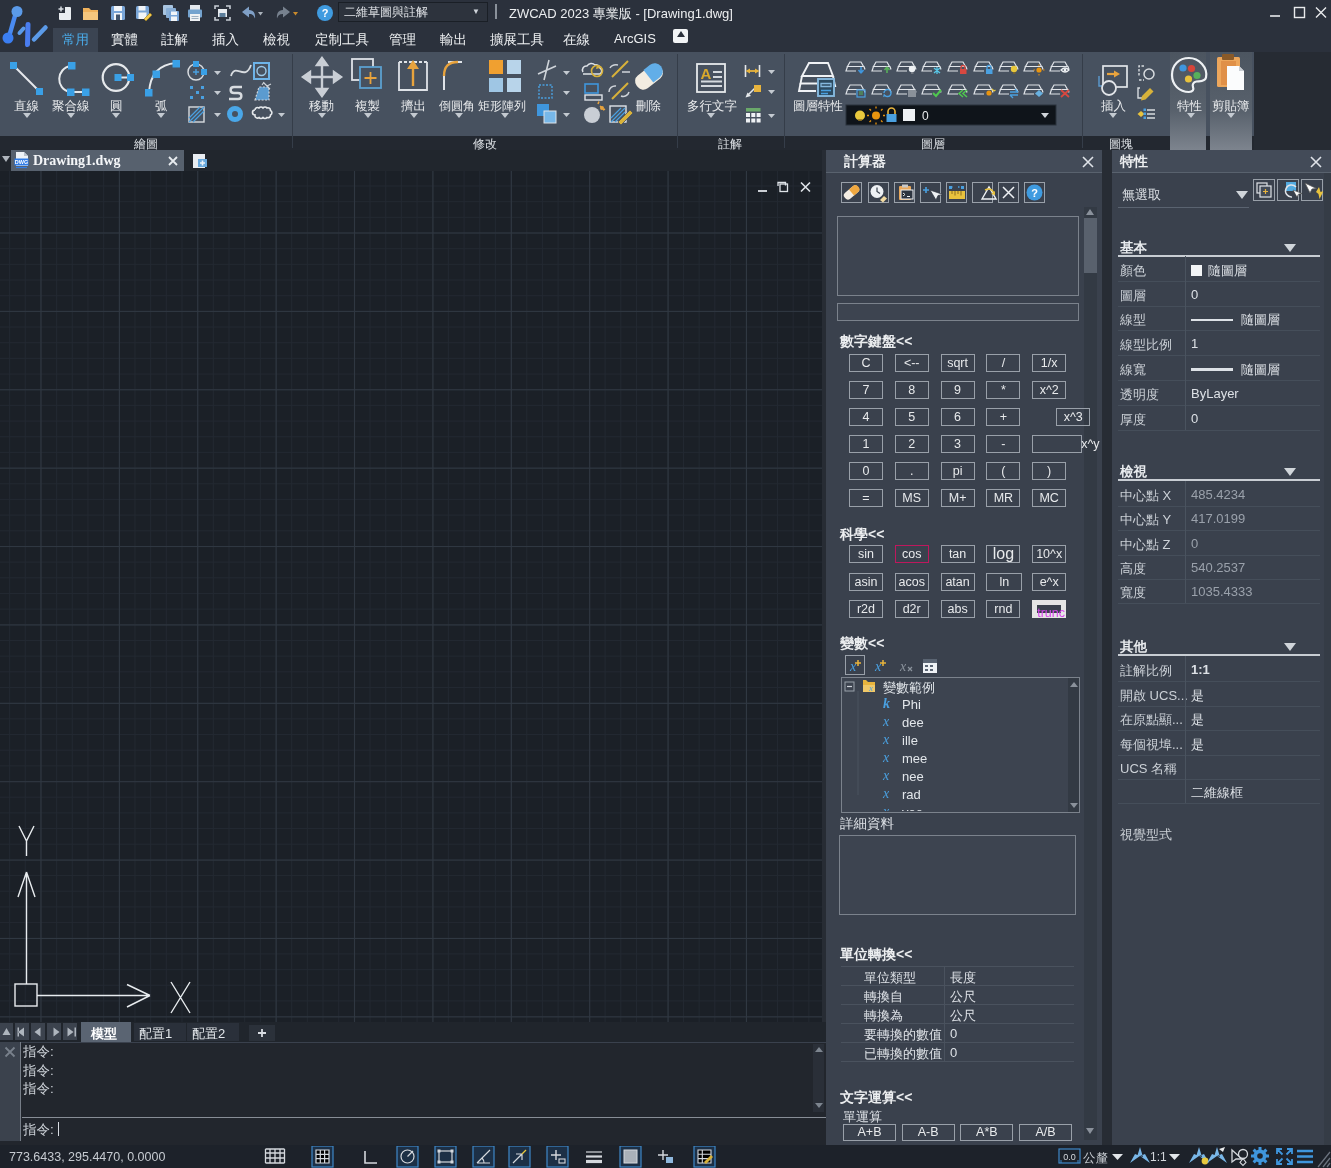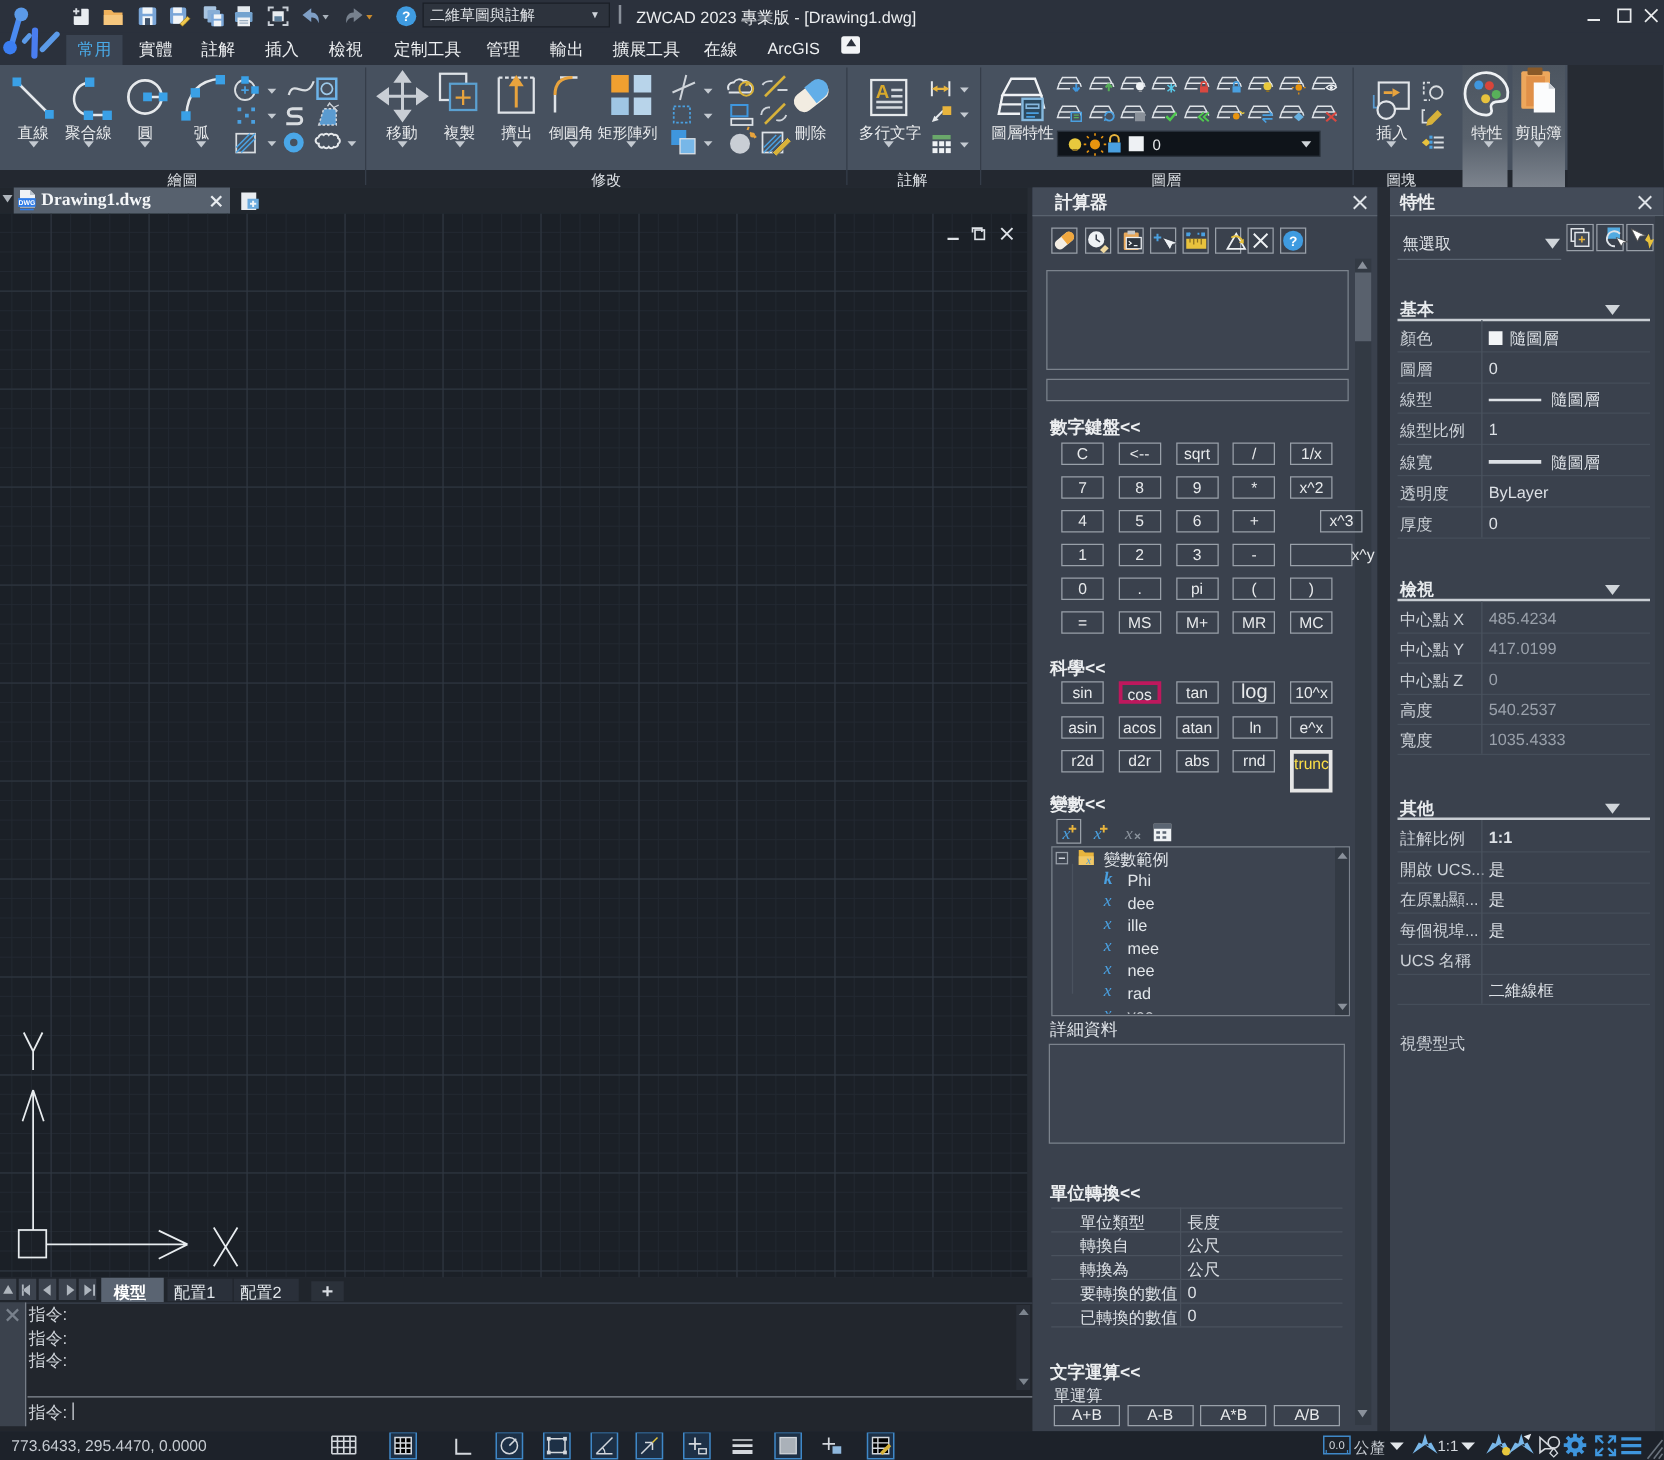--- a/index.html
+++ b/index.html
@@ -639,34 +639,34 @@
 <div class="abs" style="left:940.6px;top:462px;width:34px;height:18px;border:1px solid #99a0a9;color:#e8eaec;font-size:12.5px;text-align:center;line-height:16px;">pi</div>
 <div class="abs" style="left:986.4px;top:462px;width:34px;height:18px;border:1px solid #99a0a9;color:#e8eaec;font-size:12.5px;text-align:center;line-height:16px;">(</div>
 <div class="abs" style="left:1032.2px;top:462px;width:34px;height:18px;border:1px solid #99a0a9;color:#e8eaec;font-size:12.5px;text-align:center;line-height:16px;">)</div>
 <div class="abs" style="left:849px;top:489px;width:34px;height:18px;border:1px solid #99a0a9;color:#e8eaec;font-size:12.5px;text-align:center;line-height:16px;">=</div>
 <div class="abs" style="left:894.7px;top:489px;width:34px;height:18px;border:1px solid #99a0a9;color:#e8eaec;font-size:12.5px;text-align:center;line-height:16px;">MS</div>
 <div class="abs" style="left:940.6px;top:489px;width:34px;height:18px;border:1px solid #99a0a9;color:#e8eaec;font-size:12.5px;text-align:center;line-height:16px;">M+</div>
 <div class="abs" style="left:986.4px;top:489px;width:34px;height:18px;border:1px solid #99a0a9;color:#e8eaec;font-size:12.5px;text-align:center;line-height:16px;">MR</div>
 <div class="abs" style="left:1032.2px;top:489px;width:34px;height:18px;border:1px solid #99a0a9;color:#e8eaec;font-size:12.5px;text-align:center;line-height:16px;">MC</div>
 <div class="abs" style="left:840px;top:526px;font-size:14px;font-weight:bold;color:#eceef0;">科學&lt;&lt;</div>
 <div class="abs" style="left:849px;top:545.0px;width:34px;height:18px;border:1px solid #99a0a9;color:#e8eaec;font-size:12.5px;text-align:center;line-height:16px;">sin</div>
-<div class="abs" style="left:894.7px;top:545.0px;width:34px;height:18px;border:3px solid #be185d;color:#e8eaec;font-size:12.5px;text-align:center;line-height:16px;">cos</div>
+<div class="abs" style="left:894.7px;top:545.0px;width:34px;height:18px;border:1px solid #be185d;color:#e8eaec;font-size:12.5px;text-align:center;line-height:16px;">cos</div>
 <div class="abs" style="left:940.6px;top:545.0px;width:34px;height:18px;border:1px solid #99a0a9;color:#e8eaec;font-size:12.5px;text-align:center;line-height:16px;">tan</div>
 <div class="abs" style="left:986.4px;top:545.0px;width:34px;height:18px;border:1px solid #99a0a9;color:#e8eaec;font-size:16px;text-align:center;line-height:16px;">log</div>
 <div class="abs" style="left:1032.2px;top:545.0px;width:34px;height:18px;border:1px solid #99a0a9;color:#e8eaec;font-size:12.5px;text-align:center;line-height:16px;">10^x</div>
 <div class="abs" style="left:849px;top:572.5px;width:34px;height:18px;border:1px solid #99a0a9;color:#e8eaec;font-size:12.5px;text-align:center;line-height:16px;">asin</div>
 <div class="abs" style="left:894.7px;top:572.5px;width:34px;height:18px;border:1px solid #99a0a9;color:#e8eaec;font-size:12.5px;text-align:center;line-height:16px;">acos</div>
 <div class="abs" style="left:940.6px;top:572.5px;width:34px;height:18px;border:1px solid #99a0a9;color:#e8eaec;font-size:12.5px;text-align:center;line-height:16px;">atan</div>
 <div class="abs" style="left:986.4px;top:572.5px;width:36px;height:18px;border:1px solid #99a0a9;color:#e8eaec;font-size:12.5px;text-align:center;line-height:16px;">ln</div>
 <div class="abs" style="left:1032.2px;top:572.5px;width:34px;height:18px;border:1px solid #99a0a9;color:#e8eaec;font-size:12.5px;text-align:center;line-height:16px;">e^x</div>
 <div class="abs" style="left:849px;top:600.0px;width:34px;height:18px;border:1px solid #99a0a9;color:#e8eaec;font-size:12.5px;text-align:center;line-height:16px;">r2d</div>
 <div class="abs" style="left:894.7px;top:600.0px;width:34px;height:18px;border:1px solid #99a0a9;color:#e8eaec;font-size:12.5px;text-align:center;line-height:16px;">d2r</div>
 <div class="abs" style="left:940.6px;top:600.0px;width:34px;height:18px;border:1px solid #99a0a9;color:#e8eaec;font-size:12.5px;text-align:center;line-height:16px;">abs</div>
 <div class="abs" style="left:986.4px;top:600.0px;width:34px;height:18px;border:1px solid #99a0a9;color:#e8eaec;font-size:12.5px;text-align:center;line-height:16px;">rnd</div>
-<div class="abs" style="left:1032.2px;top:600.0px;width:34px;height:34px;border:3px solid #e5e5e5;color:#fde047;font-size:12.5px;text-align:center;line-height:16px;">trunc</div>
+<div class="abs" style="left:1032.2px;top:600.0px;width:34px;height:18px;border:5px solid #e5e5e5;color:#d946ef;font-size:12.5px;text-align:center;line-height:16px;">trunc</div>
 <div class="abs" style="left:840px;top:635px;font-size:14px;font-weight:bold;color:#eceef0;">變數&lt;&lt;</div>
 
 <svg class="abs" style="left:845px;top:655px;" width="100" height="22" viewBox="0 0 100 22">
   <rect x="0.5" y="0.5" width="19" height="19" fill="none" stroke="#99a0a9"></rect>
   <text x="5" y="16" font-size="14" font-style="italic" fill="#4aa0e0" font-family="Liberation Serif">x</text>
   <path d="M13 5 v6 M10 8 h6" stroke="#e8b43d" stroke-width="1.5"></path>
   <text x="30" y="16" font-size="14" font-style="italic" fill="#4aa0e0" font-family="Liberation Serif">x</text>
   <path d="M38 5 v6 M35 8 h6" stroke="#e8b43d" stroke-width="1.5"></path>
   <text x="55" y="16" font-size="14" font-style="italic" fill="#8a929c" font-family="Liberation Serif">x</text>
   <path d="M63 12 l4 4 M67 12 l-4 4" stroke="#8a929c" stroke-width="1.2"></path>

